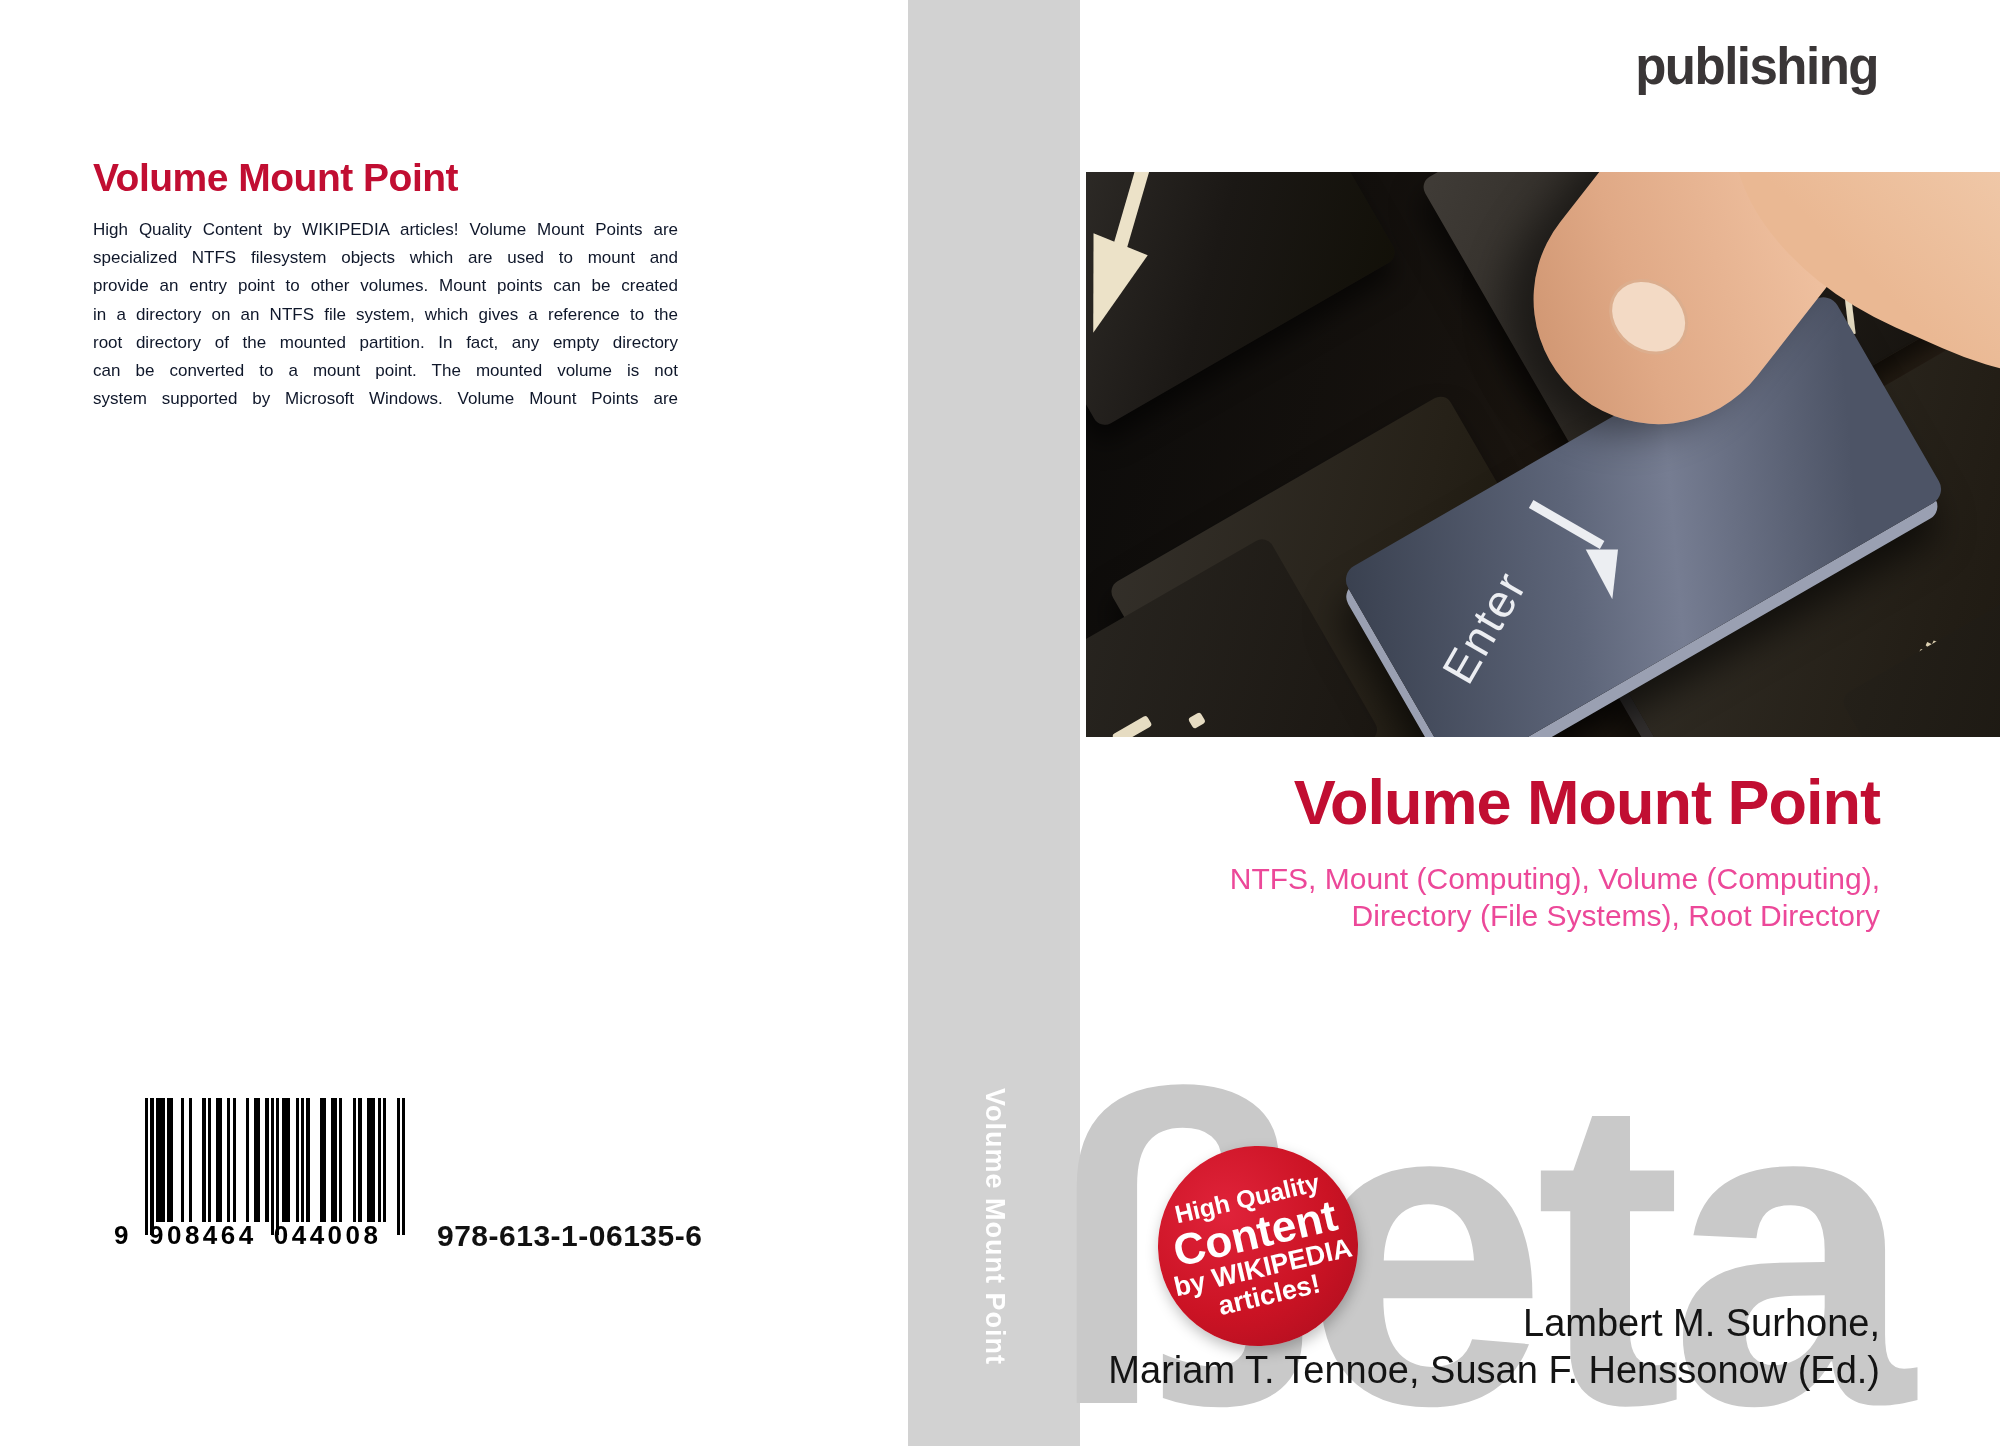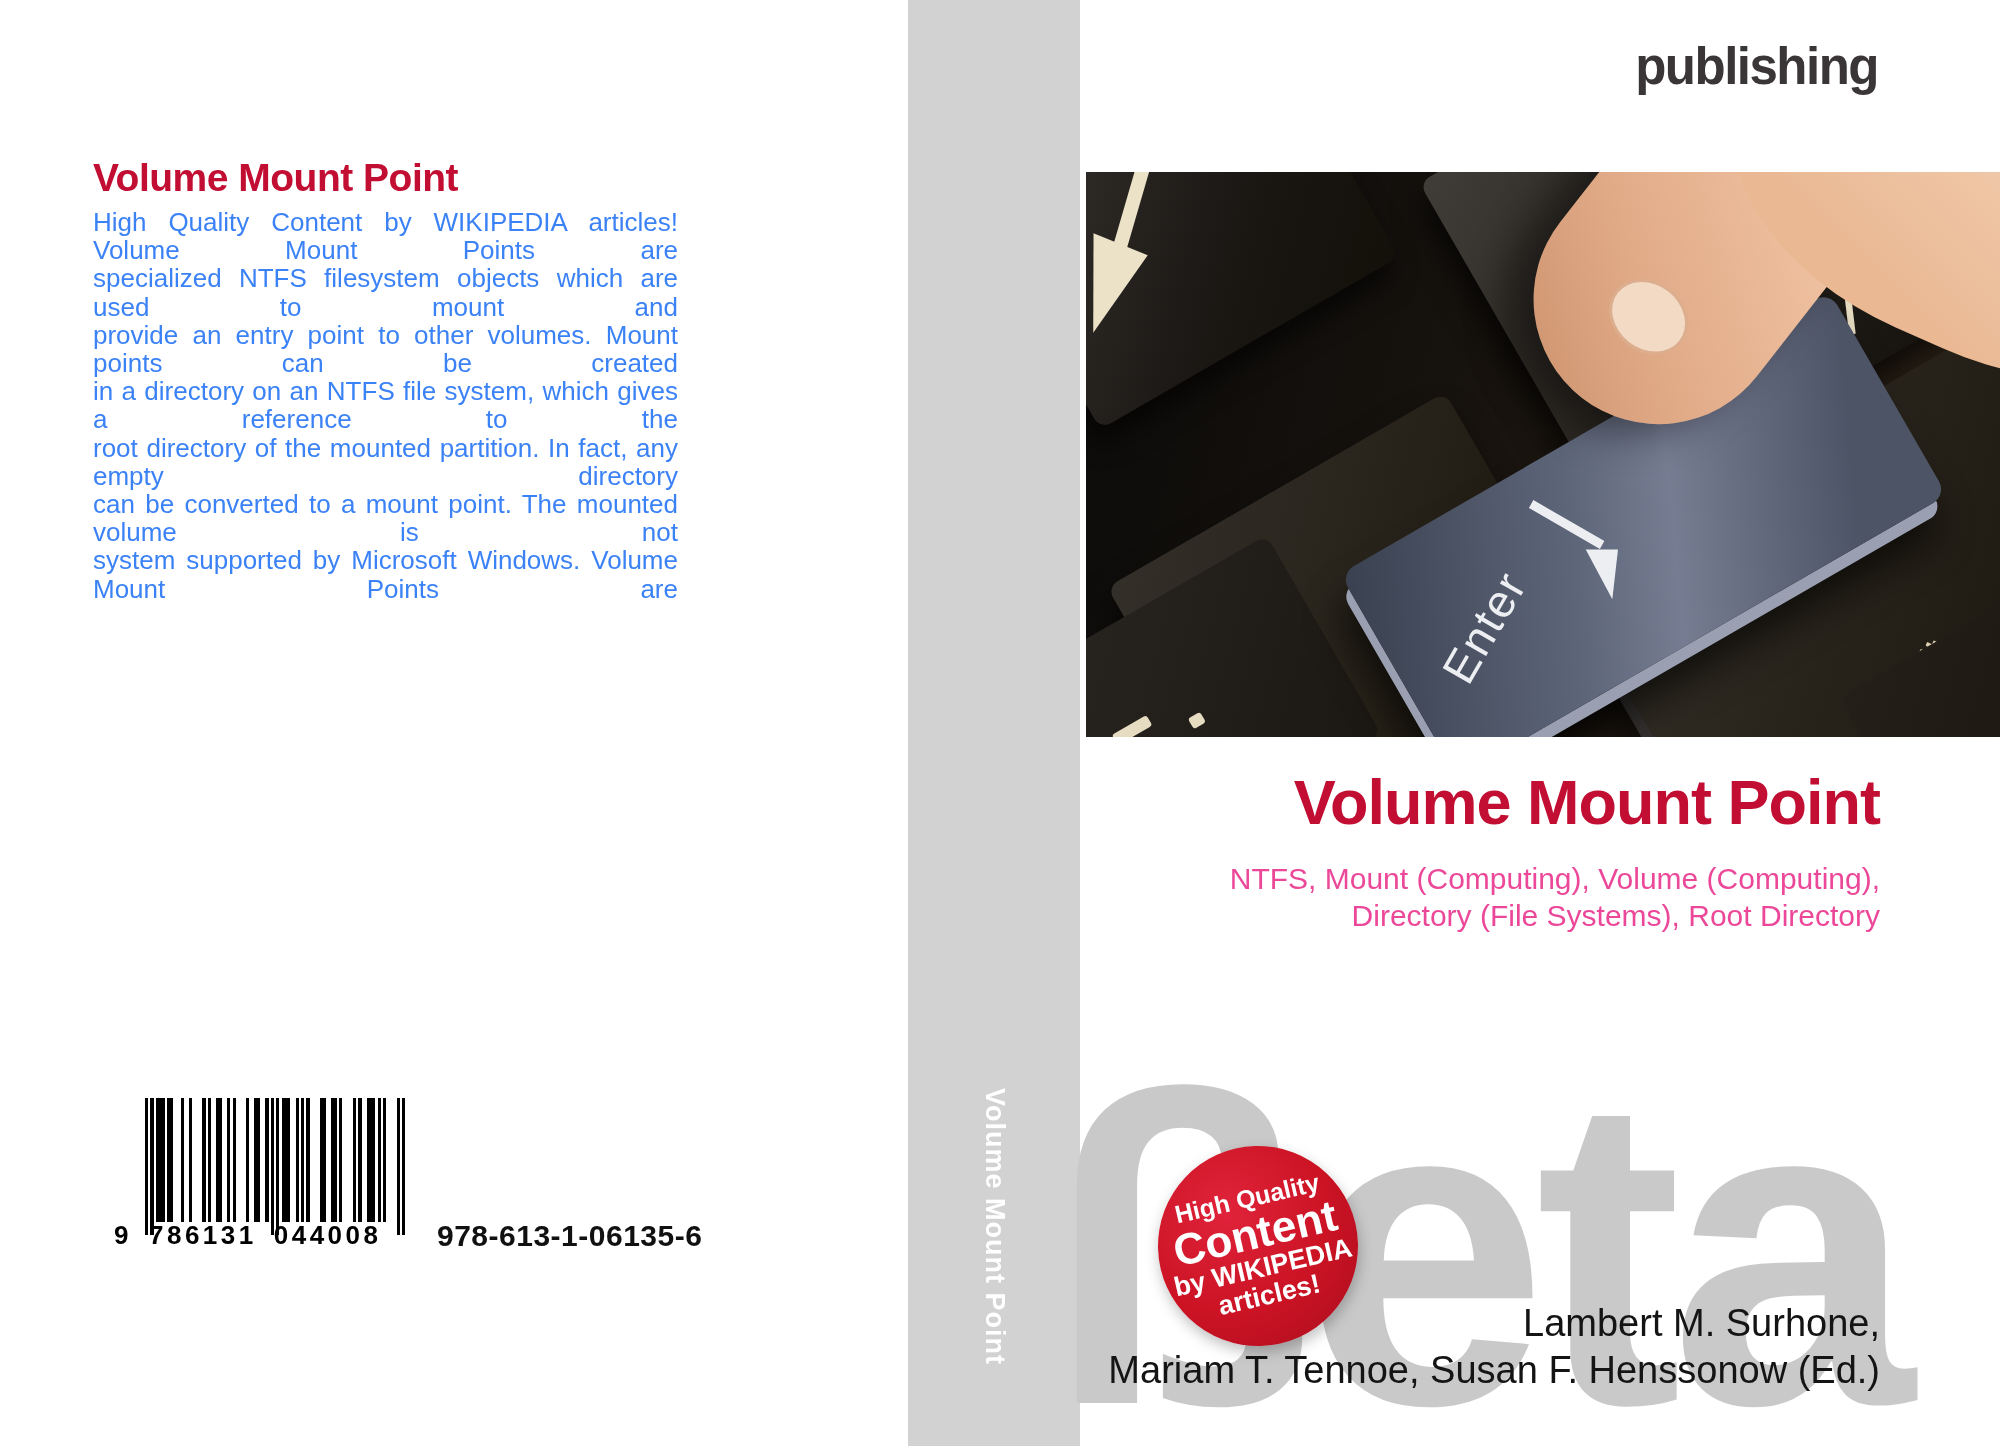--- a/index.html
+++ b/index.html
@@ -1,21 +1,21 @@
 <!DOCTYPE html>
 <html><head>
 <meta charset="utf-8">
 <style>
   html,body{margin:0;padding:0;background:#888;}
   #stage{position:relative;width:2000px;height:1446px;background:#ffffff;overflow:hidden;
          font-family:"Liberation Sans","DejaVu Sans",sans-serif;}
 
   
   .back-heading{position:absolute;left:93px;top:156px;font-size:39px;font-weight:700;color:#c10e32;letter-spacing:-0.5px;}
-  .back-body{position:absolute;left:93px;top:208px;width:585px;font-size:26px;line-height:28.2px;color:#3b82f6;}
+  .back-body{position:absolute;left:93px;top:216px;width:585px;font-size:17px;line-height:28.2px;color:#0f172a;}
   .pline{text-align:justify;text-align-last:justify;white-space:normal;}
   .pline.last{text-align-last:left;}
 
   
   .barcode-bars{position:absolute;left:145px;top:1098px;width:262px;height:140px;}
   .bar{position:absolute;top:0;height:124px;background:#000;}
   .bar.guard{height:137px;}
   .barcode-digits{position:absolute;left:114px;top:1220px;display:flex;gap:17px;font-size:26px;font-weight:700;color:#000;letter-spacing:3.5px;}
   .isbn-text{position:absolute;left:437px;top:1219px;font-size:30px;font-weight:700;color:#111;letter-spacing:0.5px;}
 
@@ -140,21 +140,21 @@
         <div class="bar" style="left: 221.684px; width: 3.13684px;"></div>
         <div class="bar" style="left: 224.421px; width: 3.13684px;"></div>
         <div class="bar" style="left: 227.158px; width: 3.13684px;"></div>
         <div class="bar" style="left: 232.632px; width: 3.13684px;"></div>
         <div class="bar" style="left: 238.105px; width: 3.13684px;"></div>
         <div class="bar guard" style="left: 251.789px; width: 3.13684px;"></div>
         <div class="bar guard" style="left: 257.263px; width: 3.13684px;"></div>
       </div>
     <div class="barcode-digits">
       <span>9</span>
-      <span>786131</span>
+      <span>908464</span>
       <span>044008</span>
     </div>
     <div class="isbn-text">978-613-1-06135-6</div>
   </div>
 
   <div class="spine">
     <div class="spine-title">Volume Mount Point</div>
   </div>
 
   <div class="watermark">ßeta</div>

